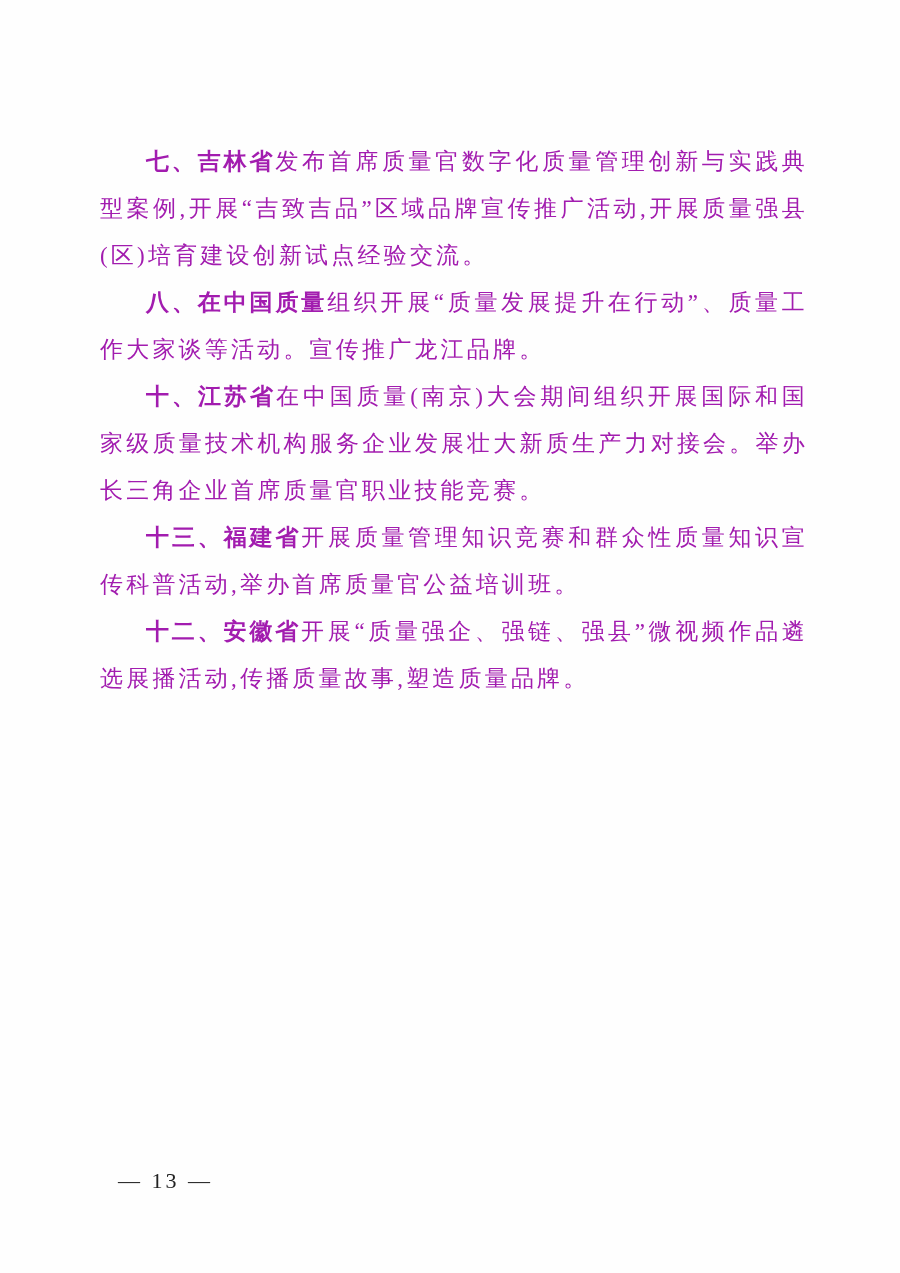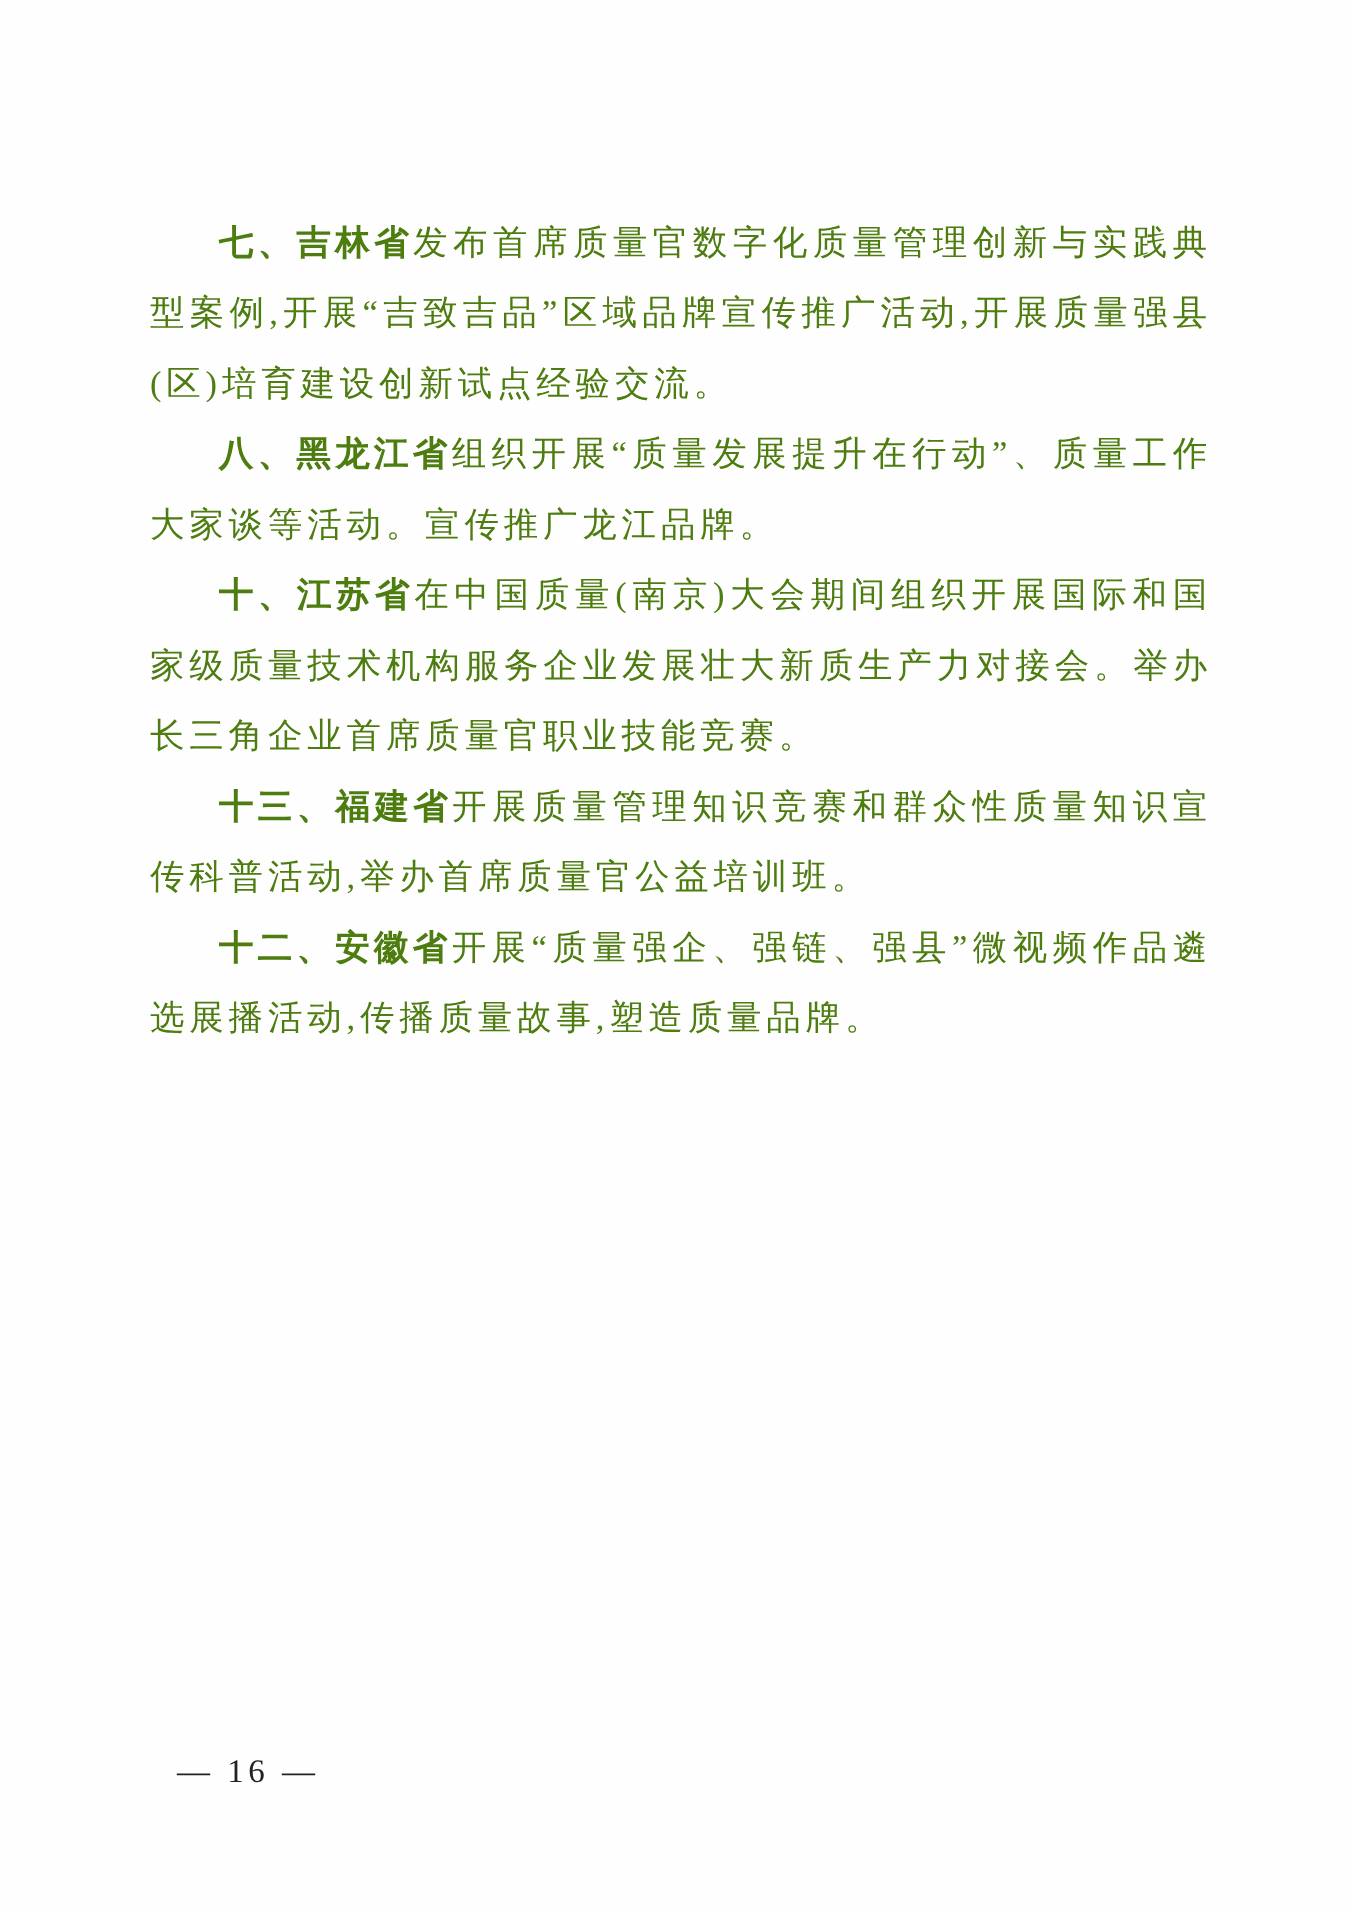--- a/index.html
+++ b/index.html
@@ -18,21 +18,21 @@
     position: absolute;
     top: 138px;
     left: 100px;
     width: 708px;
   }
   .para {
     margin: 0;
     font-size: 23px;
     line-height: 47px;
     letter-spacing: 3.2px;
-    color: #4d7c0f;
+    color: #a21caf;
     text-align: justify;
     text-align-last: left;
     text-indent: 2em;
   }
   .para .lead {
     font-family: "Liberation Sans", "DejaVu Sans", sans-serif;
     font-weight: bold;
     letter-spacing: 2.4px;
   }
   .page-footer {
@@ -44,21 +44,21 @@
     letter-spacing: 3px;
     color: #222222;
     font-family: "Liberation Serif", "DejaVu Serif", serif;
   }
 </style>
 </head>
 <body>
 
 <div class="page-content" id="paragraph-host">
     <p class="para"><span class="lead">七、吉林省</span><span>发布首席质量官数字化质量管理创新与实践典型案例,开展“吉致吉品”区域品牌宣传推广活动,开展质量强县(区)培育建设创新试点经验交流。</span></p>
-    <p class="para"><span class="lead">八、黑龙江省</span><span>组织开展“质量发展提升在行动”、质量工作大家谈等活动。宣传推广龙江品牌。</span></p>
+    <p class="para"><span class="lead">八、在中国质量</span><span>组织开展“质量发展提升在行动”、质量工作大家谈等活动。宣传推广龙江品牌。</span></p>
     <p class="para"><span class="lead">十、江苏省</span><span>在中国质量(南京)大会期间组织开展国际和国家级质量技术机构服务企业发展壮大新质生产力对接会。举办长三角企业首席质量官职业技能竞赛。</span></p>
     <p class="para"><span class="lead">十三、福建省</span><span>开展质量管理知识竞赛和群众性质量知识宣传科普活动,举办首席质量官公益培训班。</span></p>
     <p class="para"><span class="lead">十二、安徽省</span><span>开展“质量强企、强链、强县”微视频作品遴选展播活动,传播质量故事,塑造质量品牌。</span></p>
   </div>
 
 <div class="page-footer">
-  <span>— 16 —</span>
+  <span>— 13 —</span>
 </div>
 
 </body></html>

